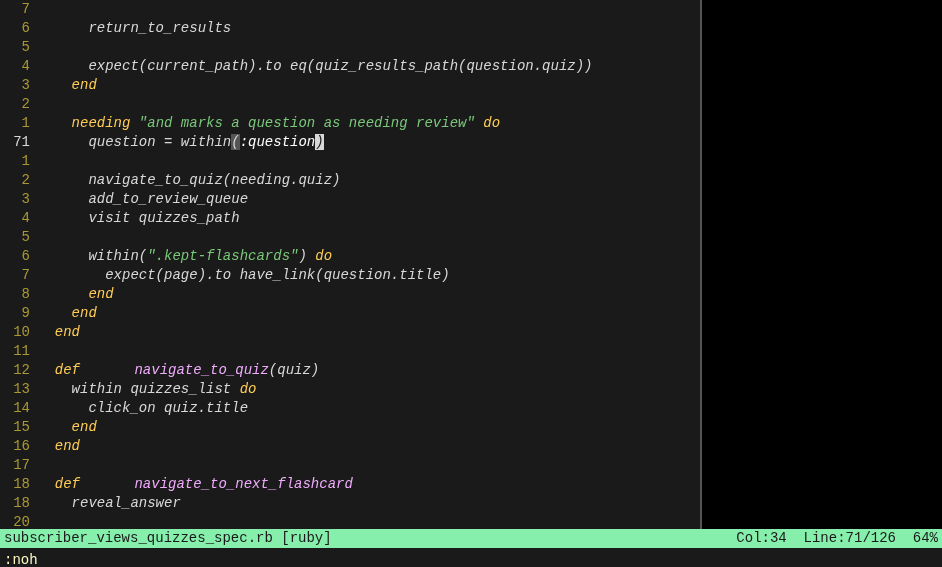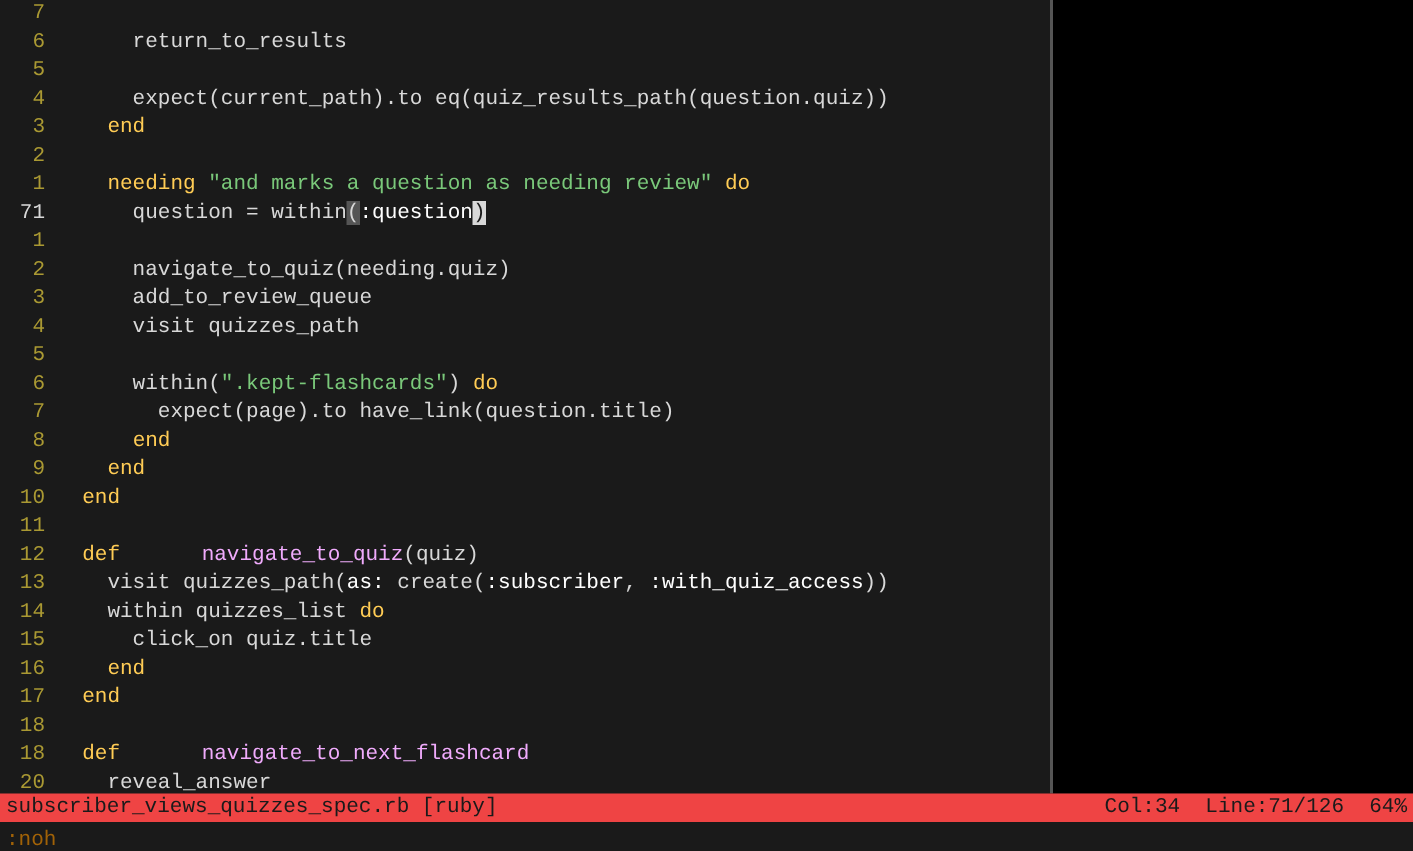--- a/index.html
+++ b/index.html
@@ -32,20 +32,21 @@
       line-height: 19px;
     }
     .code {
       flex: 1;
       color: #d8d8d8;
     }
     .code-line {
       height: 19px;
       line-height: 19px;
       white-space: pre;
+      font-style: italic;
     }
     .right-margin {
       width: 242px;
       background: #000000;
     }
     .left-border {
       border-left: 2px solid #555;
       height: 100%;
     }
     .kw { color: #ffcc55; }
@@ -59,37 +60,37 @@
     .match {
       background: #555;
     }
     .statusbar {
       position: absolute;
       bottom: 19px;
       left: 0;
       right: 0;
       height: 19px;
       line-height: 19px;
-      background: #ef4444;
+      background: #86efac;
       color: #1a1a1a;
       display: flex;
       padding: 0 4px;
       font-size: 14px;
     }
     .statusbar .file { flex: 1; }
     .statusbar .right { white-space: pre; }
     .cmdline {
       position: absolute;
       bottom: 0;
       left: 0;
       right: 0;
       height: 16px;
       line-height: 19px;
       background: #1a1a1a;
-      color: #a16207;
+      color: #fef9c3;
       padding: 0 4px;
     }
   </style>
 </head>
 <body>
 
 <div class="editor">
   <div class="gutter">
     <div class="line-row">7</div>
     <div class="line-row">6</div>
@@ -134,21 +135,20 @@
     <div class="code-line">      add_to_review_queue</div>
     <div class="code-line">      visit quizzes_path</div>
     <div class="code-line"></div>
     <div class="code-line"><span>      within(</span><span class="str">".kept-flashcards"</span><span>) </span><span class="kw">do</span></div>
     <div class="code-line">        expect(page).to have_link(question.title)</div>
     <div class="code-line"><span>      </span><span class="kw">end</span></div>
     <div class="code-line"><span>    </span><span class="kw">end</span></div>
     <div class="code-line"><span>  </span><span class="kw">end</span></div>
     <div class="code-line"></div>
     <div class="code-line"><span>  </span><span class="kw">def</span><span> </span><span class="def-name">navigate_to_quiz</span><span>(quiz)</span></div>
-    <div class="code-line"><span>    visit quizzes_path(</span><span class="sym">as:</span><span> create(</span><span class="sym">:subscriber</span><span>, </span><span class="sym">:with_quiz_access</span><span>))</span></div>
     <div class="code-line"><span>    within quizzes_list </span><span class="kw">do</span></div>
     <div class="code-line">      click_on quiz.title</div>
     <div class="code-line"><span>    </span><span class="kw">end</span></div>
     <div class="code-line"><span>  </span><span class="kw">end</span></div>
     <div class="code-line"></div>
     <div class="code-line"><span>  </span><span class="kw">def</span><span> </span><span class="def-name">navigate_to_next_flashcard</span></div>
     <div class="code-line">    reveal_answer</div>
   </div>
   <div class="right-margin">
     <div class="left-border"></div>

